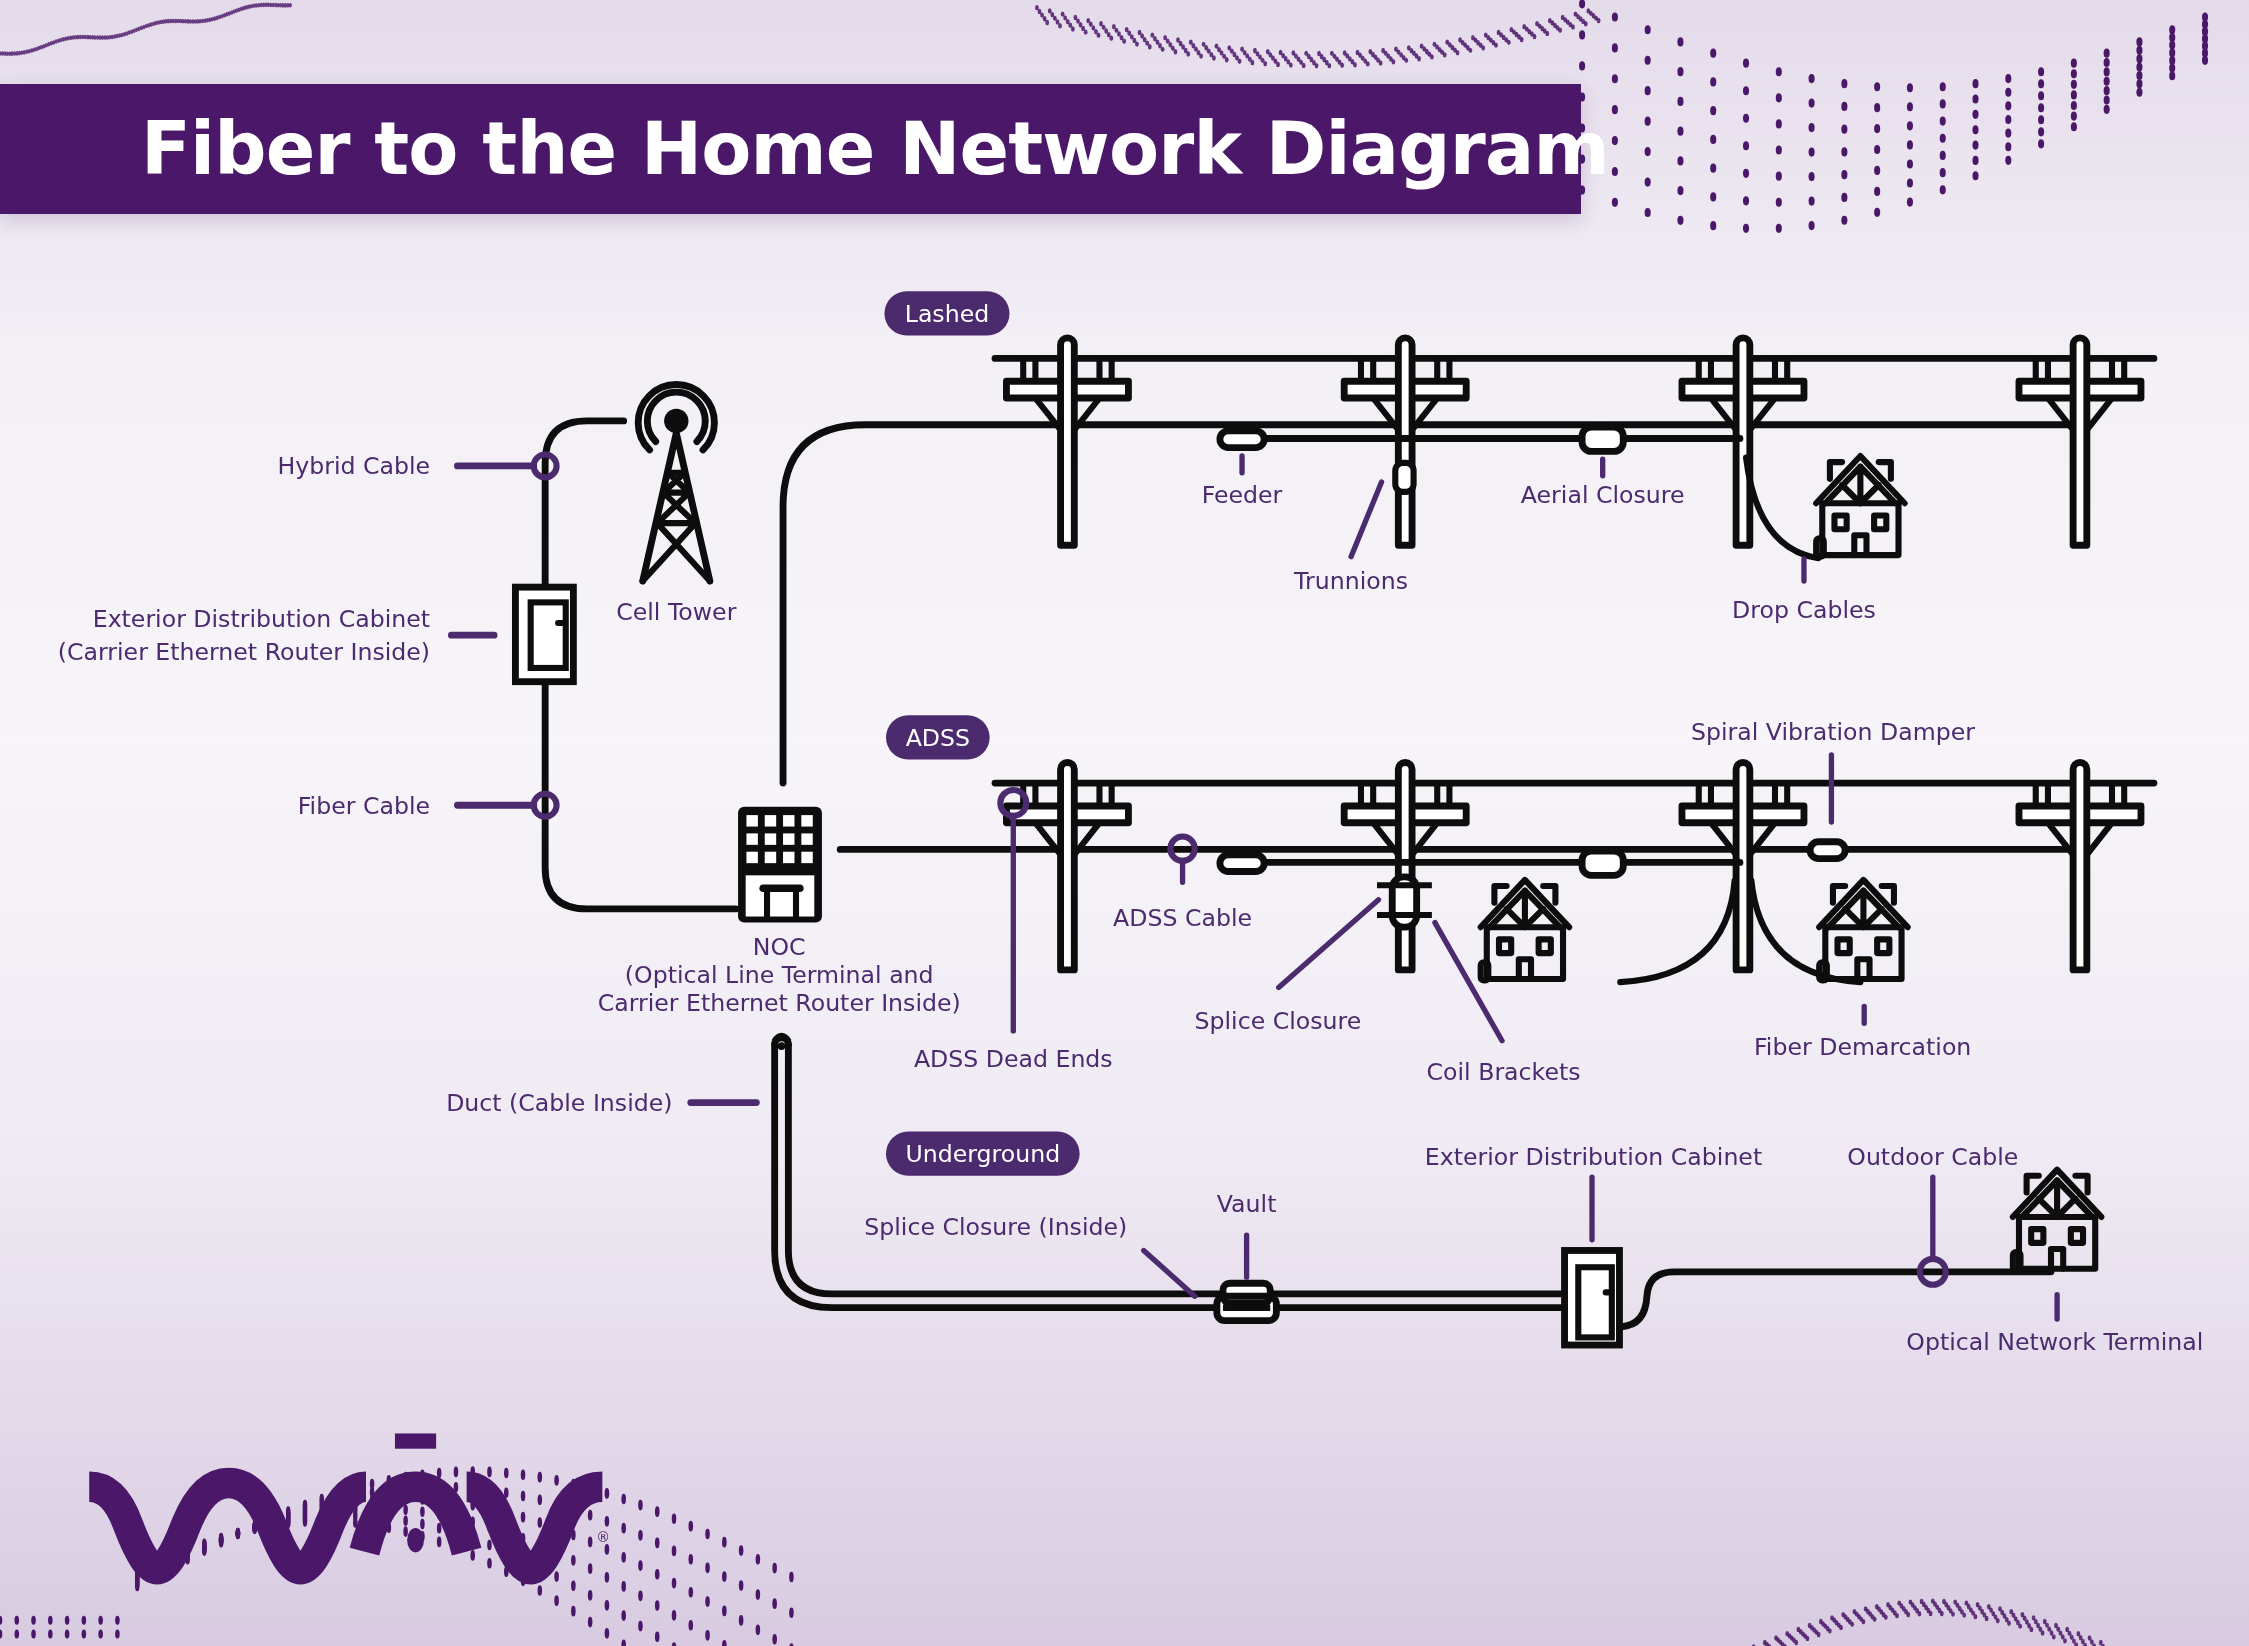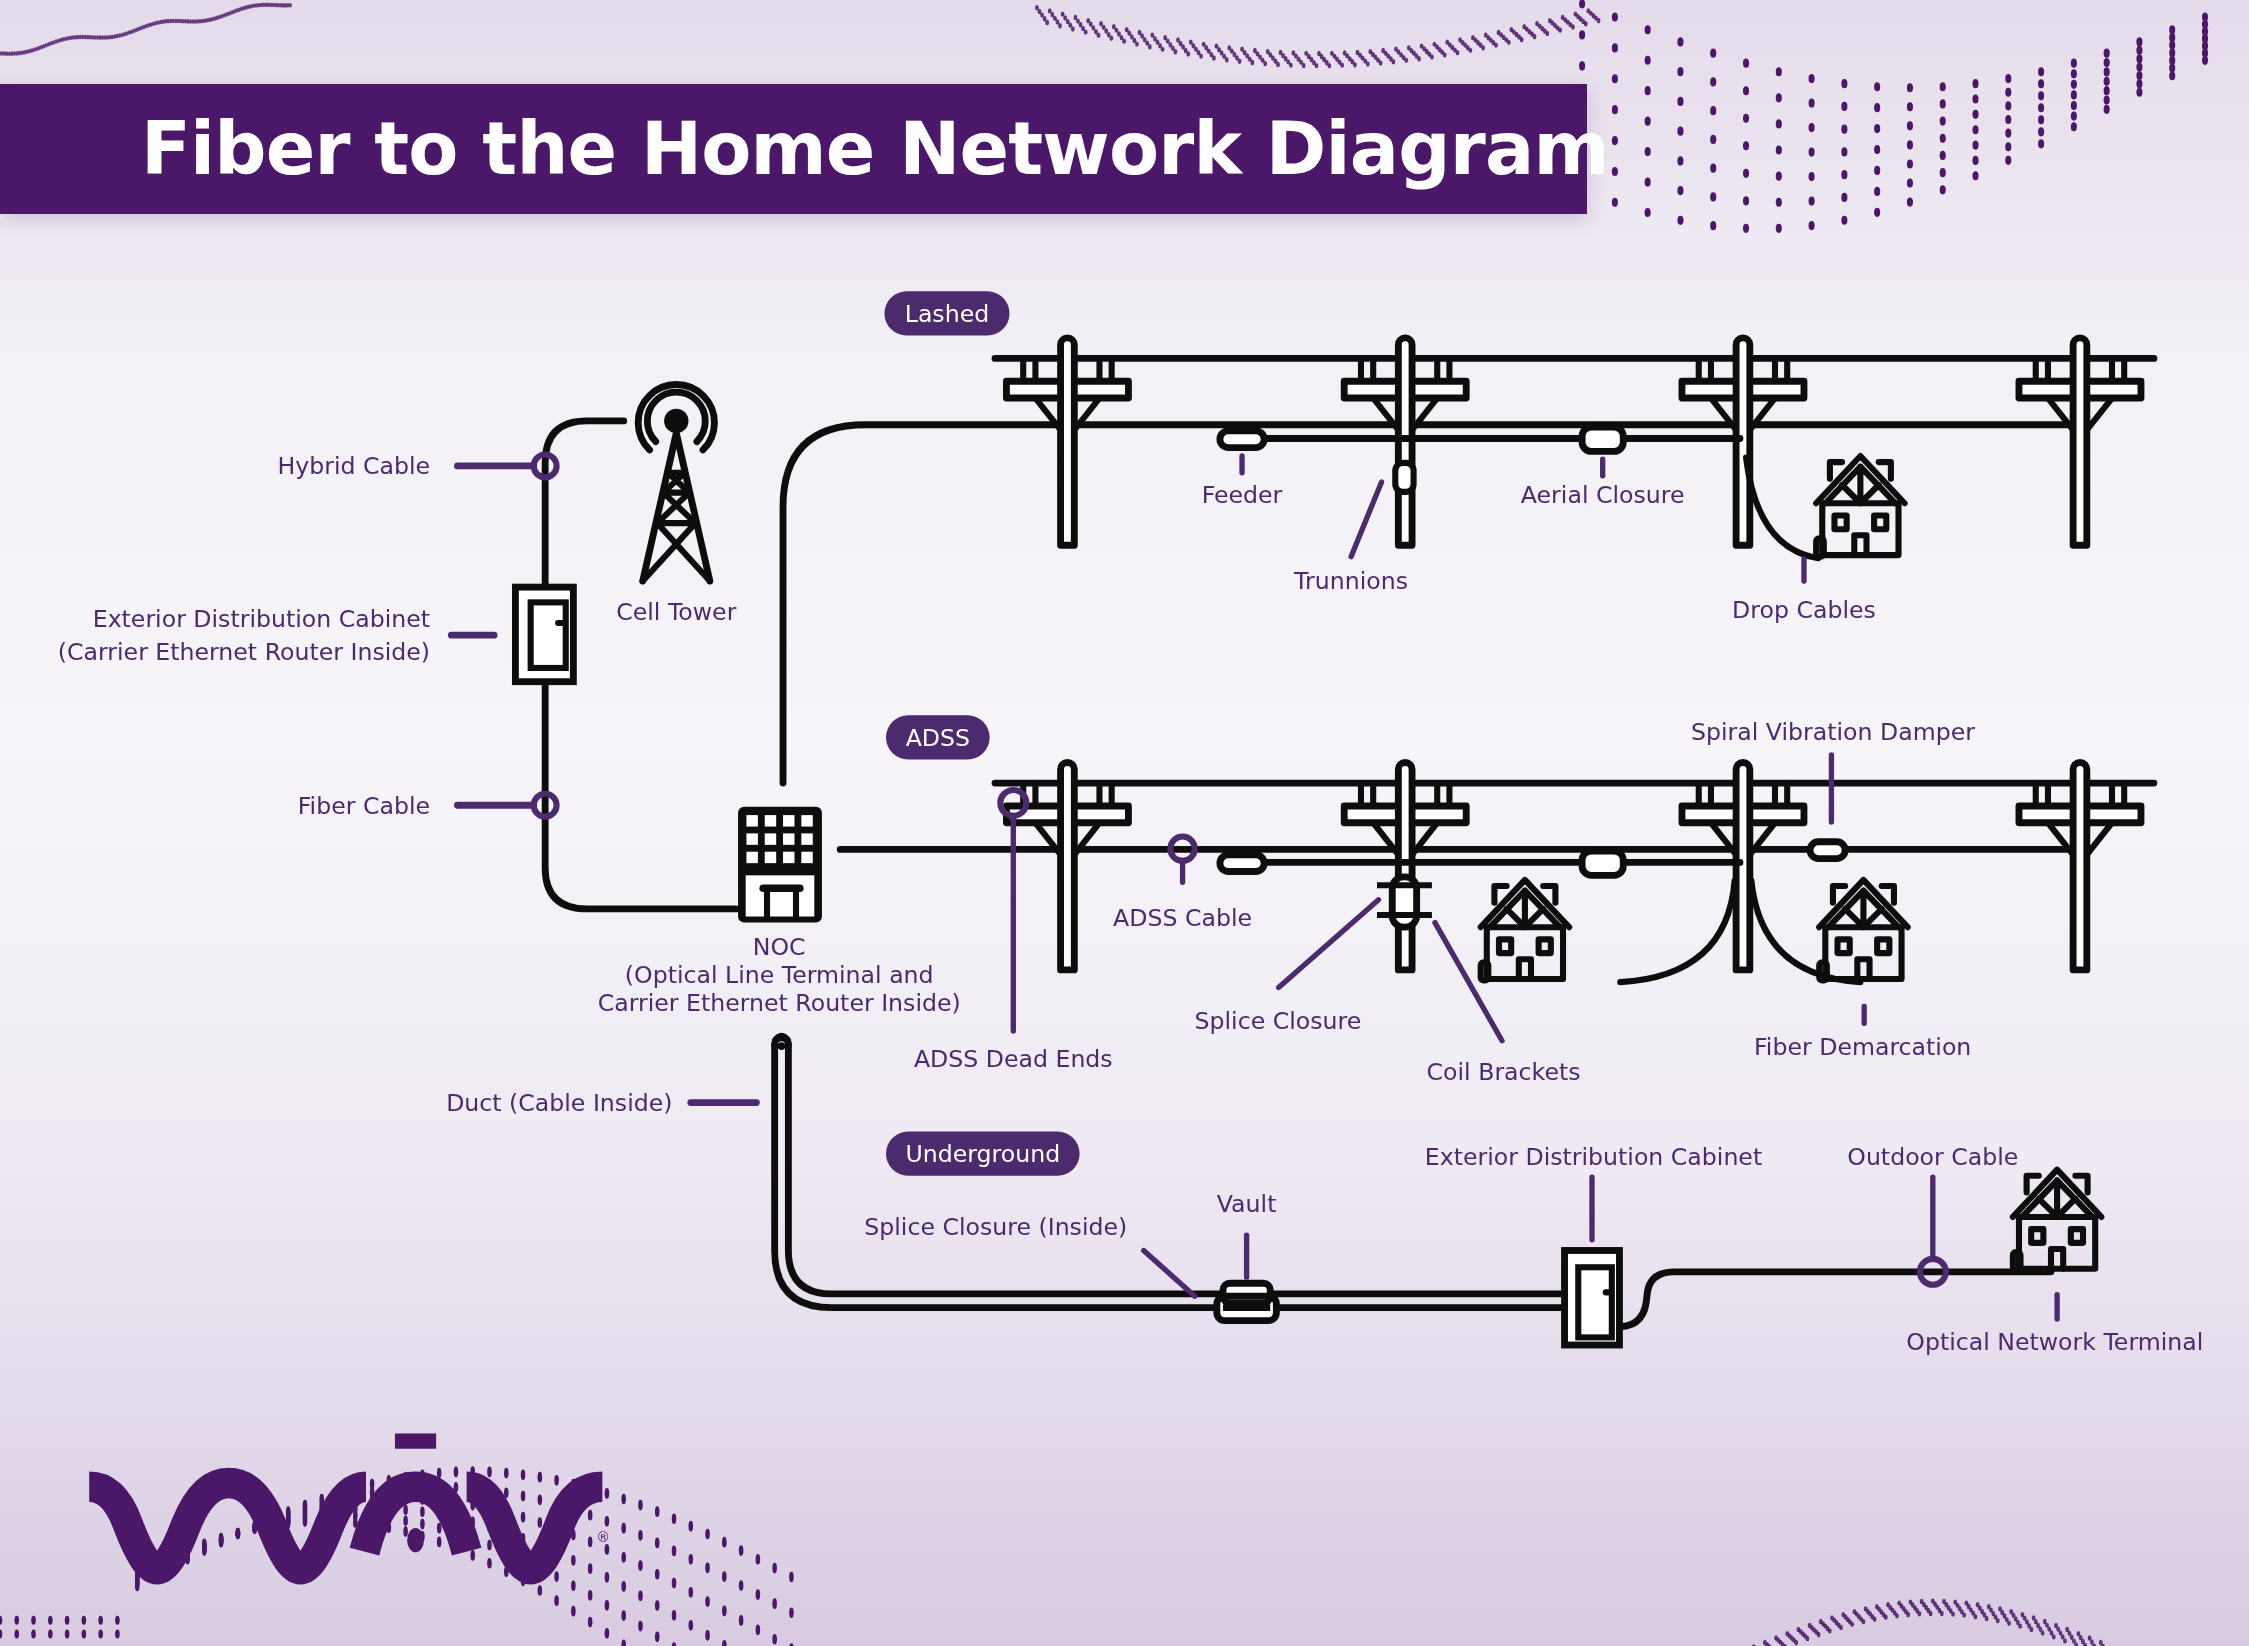--- a/index.html
+++ b/index.html
@@ -7,21 +7,20 @@
     width: 2250px; height: 1647px; overflow: hidden;
     background: linear-gradient(180deg, #e4dbea 0%, #f3f0f6 22%, #f7f5f9 45%, #efeaf3 70%, #d8cbe1 100%);
     font-family: "DejaVu Sans", sans-serif;
     position: relative;
   }
   #stage { position: absolute; left: 0; top: 0; }
   .title-bar {
     position: absolute; left: 0; top: 84px; width: 1581px; height: 130px;
     background: #4b1869;
     box-shadow: 0 6.1px 18.3px rgba(60, 20, 90, 0.18);
-    padding-left: 6px;
   }
   .title-text {
     position: absolute; left: 141px; top: 0; height: 130px; line-height: 130px;
     color: #ffffff; font-size: 73px; font-weight: bold; letter-spacing: -0.8px;
     font-family: "DejaVu Sans", sans-serif; white-space: nowrap;
   }
   .lbl { font-family: "DejaVu Sans", sans-serif; font-size: 31px; fill: #4b2a6e; }
   .pill-text { font-family: "DejaVu Sans", sans-serif; font-size: 31px; fill: #ffffff; }
   .blk { stroke: #0d0d0d; fill: none; stroke-linecap: round; stroke-linejoin: round; }
   .pur { stroke: #4b2a6e; fill: none; stroke-linecap: round; }

